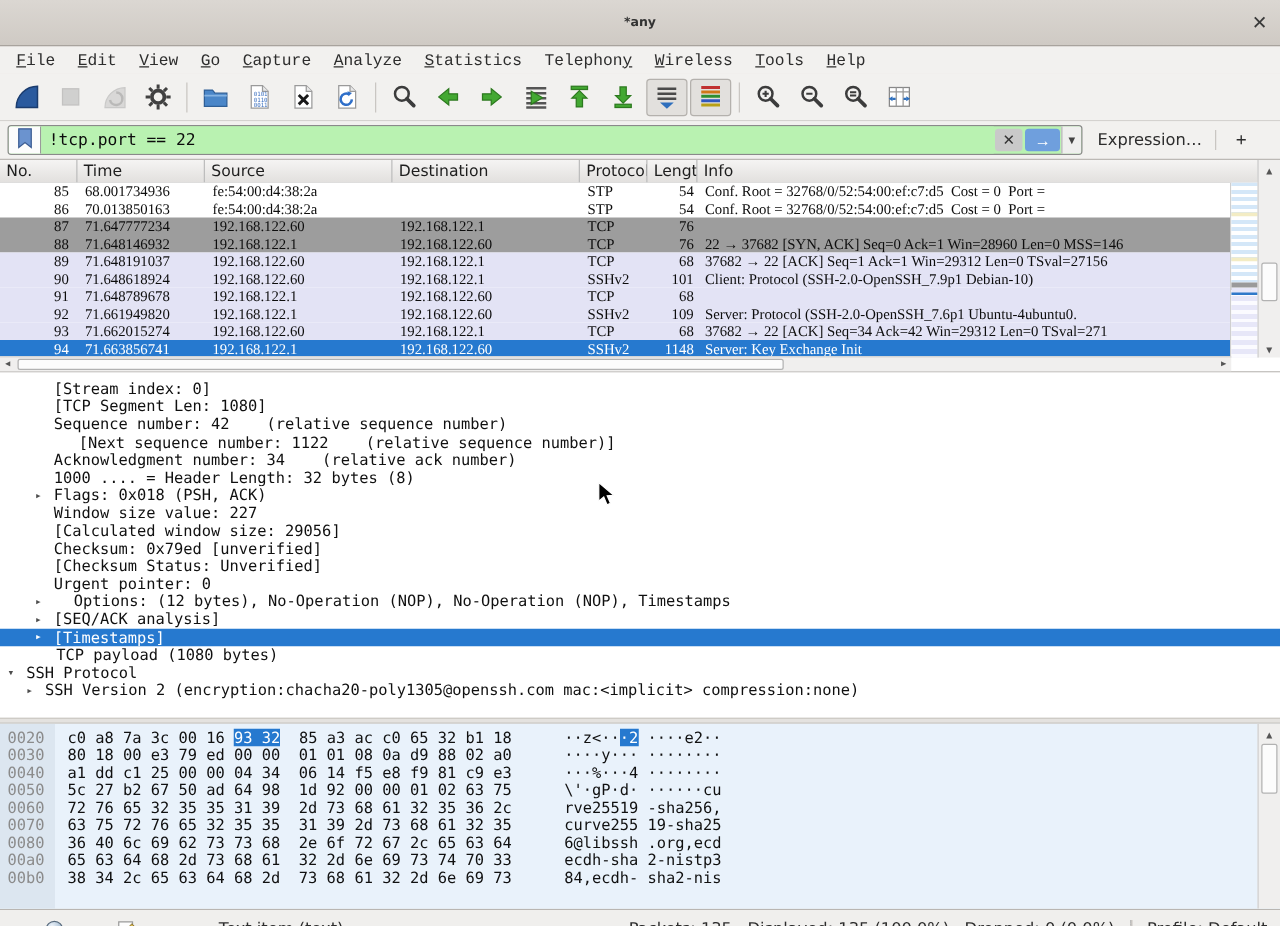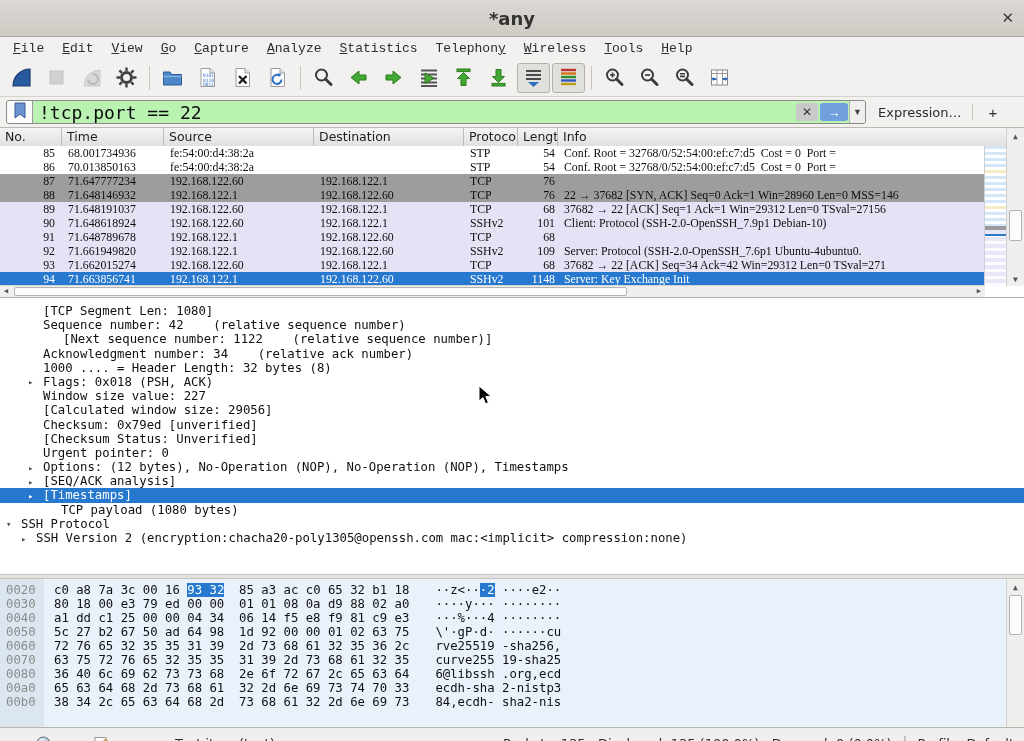--- a/index.html
+++ b/index.html
@@ -1,37 +1,37 @@
 <!DOCTYPE html>
 <html style="--filter-bg: #b9f2b1; --selection-blue: #2679cf; --row-gray: #9d9d9d; --row-lavender: #e3e3f5; --hex-bg: #e9f2fb;"><head>
 <meta charset="utf-8">
 <style>
   html,body{margin:0;padding:0;}
   body{width:1024px;height:741px;overflow:hidden;font-family:"DejaVu Sans","Liberation Sans",sans-serif;background:#e9e7e4;}
   .app{position:relative;display:flex;flex-direction:column;width:1024px;height:741px;}
   
   .titlebar{height:36px;flex:0 0 36px;background:linear-gradient(#dbd7d2,#cfcac4);border-bottom:1px solid #a8a39d;position:relative;display:flex;align-items:center;justify-content:center;}
-  .titlebar .title{font-weight:bold;font-size:18px;color:#333;}
+  .titlebar .title{font-weight:bold;font-size:10px;color:#333;}
   .closebtn{position:absolute;right:10px;top:9px;font-size:15px;color:#3a3a3a;cursor:default;line-height:18px;}
   
   .menubar{height:22px;flex:0 0 22px;background:#f2f1ef;display:flex;align-items:center;padding-left:4px;font-family:Liberation Mono, monospace;}
   .menu-item{font-size:13px;color:#2d2d2d;padding:2px 9px;}
   .menu-item u{text-decoration:underline;}
   
   .toolbar{height:37px;flex:0 0 37px;background:#f2f1ef;border-bottom:1px solid #d4d2cf;display:flex;align-items:center;padding-left:4px;}
   .tbtn{width:33px;height:30px;display:flex;align-items:center;justify-content:center;border:1px solid transparent;background:transparent;padding:0;margin:0 1px;}
   .tbtn.pressed{background:#e2e0dd;border:1px solid #b4b1ad;border-radius:3px;}
   .tbtn.disabled{opacity:.45;}
   .tbtn svg{display:block;}
   .tsep{width:1px;height:24px;background:#c9c6c2;margin:0 5px;}
   
   .filterbar{height:30px;flex:0 0 30px;background:#f2f1ef;border-bottom:1px solid #bcb9b5;display:flex;align-items:center;padding:0 6px;}
   .filterwrap{display:flex;align-items:stretch;height:22px;border:1px solid #8a8a8a;border-radius:3px;overflow:hidden;flex:0 0 858px;background:var(--filter-bg);}
   .fbookmark{width:26px;background:#fcfcfc;border:none;border-right:1px solid #9a9a9a;display:flex;align-items:center;justify-content:center;padding:0;}
-  .finput{flex:1;display:flex;align-items:center;background:var(--filter-bg);font-family:"DejaVu Sans Mono","Liberation Mono",monospace;font-size:18px;color:#0c0c0c;padding-left:6px;white-space:pre;}
+  .finput{flex:1;display:flex;align-items:center;background:var(--filter-bg);font-family:"DejaVu Sans Mono","Liberation Mono",monospace;font-size:13px;color:#0c0c0c;padding-left:6px;white-space:pre;}
   .fclear{width:22px;border:none;background:#c9c9c9;border-radius:3px;margin:2px 1px;font-size:12px;color:#333;display:flex;align-items:center;justify-content:center;padding:0;}
   .fapply{width:28px;border:none;background:#6f9fdd;border-radius:3px;margin:2px 1px;color:#fff;font-size:13px;font-weight:bold;display:flex;align-items:center;justify-content:center;padding:0;}
   .fcaret{width:16px;border:none;background:#efefee;border-left:1px solid #b5b5b5;font-size:9px;color:#444;padding:0;}
   .fexpr{font-size:13px;color:#2d2d2d;margin-left:12px;}
   .fbarsep{width:1px;height:16px;background:#c9c6c2;margin:0 10px;}
   .fadd{font-size:15px;color:#2d2d2d;background:transparent;border:none;padding:0 6px;}
   
   .packetlist{flex:0 0 169px;position:relative;background:#fff;border-bottom:1px solid #b5b2ae;font-family:"DejaVu Sans Mono","Liberation Mono",monospace;}
   .plheader{position:absolute;top:0;left:0;right:17px;height:18px;display:grid;grid-template-columns:62px 102px 150px 150px 54px 40px minmax(0,1fr);background:linear-gradient(#f5f4f3,#e2e0de);border-bottom:1px solid #b5b5b5;font-family:"DejaVu Sans","Liberation Sans",sans-serif;}
   .plheader .hc{font-size:12.5px;color:#1e1e1e;padding:1px 0 0 5px;border-right:1px solid #bdbdbd;overflow:hidden;white-space:nowrap;}
@@ -68,21 +68,21 @@
   .det-line.sel{background:var(--selection-blue);color:#fff;}
   .det-line.sel .det-arrow{color:#fff;}
   
   .splitter{flex:0 0 3px;background:#e4e2df;border-top:1px solid #c6c3bf;border-bottom:1px solid #c6c3bf;}
   
   .hexpane{flex:0 0 144px;background:var(--hex-bg);position:relative;overflow:hidden;font-family:"DejaVu Sans Mono","Liberation Mono",monospace;padding-top:4px;}
   .hexpane .offstripe{position:absolute;left:0;top:0;bottom:0;width:44px;background:#dce6f0;}
   .hex-row{position:relative;height:14px;line-height:14px;font-size:12.3px;white-space:pre;}
   .hex-row .off{display:inline-block;width:38px;color:#8b8b8b;padding-left:6px;}
   .hex-row .hx{display:inline-block;margin-left:10px;color:#101010;}
-  .hex-row .as{display:inline-block;margin-left:26px;color:#101010;}
+  .hex-row .as{display:inline-block;margin-left:42px;color:#101010;}
   .hl{background:var(--selection-blue);color:#fff;}
   .hexscroll{position:absolute;top:0;right:0;bottom:0;width:17px;background:#f0efee;border-left:1px solid #cfcfcf;}
   .hexscroll .arr{position:absolute;left:0;width:100%;text-align:center;font-size:8px;color:#555;top:4px;}
   .hexscroll .thumb{position:absolute;left:2px;right:2px;top:16px;height:38px;background:#fcfcfc;border:1px solid #b2b2b2;border-radius:2px;}
   
   .statusbar{flex:0 0 30px;background:#f0efed;border-top:1px solid #b9b6b2;display:flex;align-items:center;font-size:13px;color:#2d2d2d;}
   .expert{margin-left:36px;display:flex;align-items:center;}
   .comment{margin-left:42px;display:flex;align-items:center;}
   .stext{margin-left:66px;}
   .sspacer{flex:1;}
@@ -356,35 +356,36 @@
       <span class="arr dn">▼</span>
     </div>
     <div class="hscroll">
       <span class="arr lt">◀</span>
       <div class="thumb"></div>
       <span class="arr rt">▶</span>
     </div>
   </div>
 
   <div class="details">
+      <div class="det-line"><span class="txt" style="padding-left: 43px;">[Stream index: 0]</span></div>
       <div class="det-line"><span class="txt" style="padding-left: 43px;">[TCP Segment Len: 1080]</span></div>
       <div class="det-line"><span class="txt" style="padding-left: 43px;">Sequence number: 42    (relative sequence number)</span></div>
       <div class="det-line"><span class="txt" style="padding-left: 63px;">[Next sequence number: 1122    (relative sequence number)]</span></div>
       <div class="det-line"><span class="txt" style="padding-left: 43px;">Acknowledgment number: 34    (relative ack number)</span></div>
       <div class="det-line"><span class="txt" style="padding-left: 43px;">1000 .... = Header Length: 32 bytes (8)</span></div>
       <div class="det-line"><span class="det-arrow" style="left: 28px;">▸</span><span class="txt" style="padding-left: 43px;">Flags: 0x018 (PSH, ACK)</span></div>
       <div class="det-line"><span class="txt" style="padding-left: 43px;">Window size value: 227</span></div>
       <div class="det-line"><span class="txt" style="padding-left: 43px;">[Calculated window size: 29056]</span></div>
       <div class="det-line"><span class="txt" style="padding-left: 43px;">Checksum: 0x79ed [unverified]</span></div>
       <div class="det-line"><span class="txt" style="padding-left: 43px;">[Checksum Status: Unverified]</span></div>
       <div class="det-line"><span class="txt" style="padding-left: 43px;">Urgent pointer: 0</span></div>
-      <div class="det-line"><span class="det-arrow" style="left: 28px;">▸</span><span class="txt" style="padding-left: 43px;">Options: (12 bytes), No-Operation (NOP), No-Operation (NOP), Timestamps</span></div>
+      <div class="det-line"><span class="det-arrow" style="left: 28px;">▸</span><span class="txt" style="padding-left: 59px;">Options: (12 bytes), No-Operation (NOP), No-Operation (NOP), Timestamps</span></div>
       <div class="det-line"><span class="det-arrow" style="left: 28px;">▸</span><span class="txt" style="padding-left: 43px;">[SEQ/ACK analysis]</span></div>
       <div class="det-line sel"><span class="det-arrow" style="left: 28px;">▸</span><span class="txt" style="padding-left: 43px;">[Timestamps]</span></div>
-      <div class="det-line"><span class="txt" style="padding-left: 61px;">TCP payload (1080 bytes)</span></div>
+      <div class="det-line"><span class="txt" style="padding-left: 45px;">TCP payload (1080 bytes)</span></div>
       <div class="det-line"><span class="det-arrow" style="left: 6px;">▾</span><span class="txt" style="padding-left: 21px;">SSH Protocol</span></div>
       <div class="det-line"><span class="det-arrow" style="left: 21px;">▸</span><span class="txt" style="padding-left: 36px;">SSH Version 2 (encryption:chacha20-poly1305@openssh.com mac:&lt;implicit&gt; compression:none)</span></div>
     </div>
 
   <div class="splitter"></div>
 
   <div class="hexpane">
     <div class="offstripe"></div>
     <div class="hex-row"><span class="off">0020</span><span class="hx">c0 a8 7a 3c 00 16 <span class="hl">93 32</span>  85 a3 ac c0 65 32 b1 18</span><span class="as">··z&lt;··<span class="hl">·2</span> ····e2··</span></div>
       <div class="hex-row"><span class="off">0030</span><span class="hx">80 18 00 e3 79 ed 00 00  01 01 08 0a d9 88 02 a0</span><span class="as">····y··· ········</span></div>

